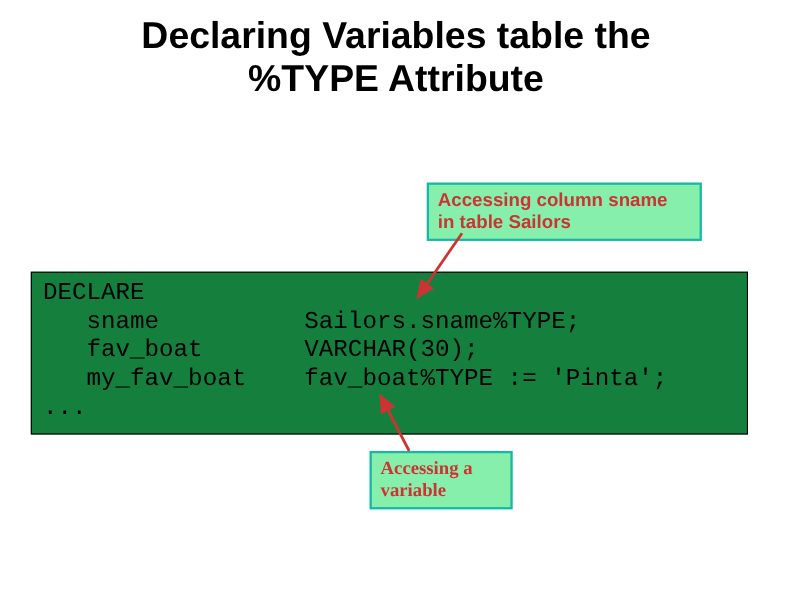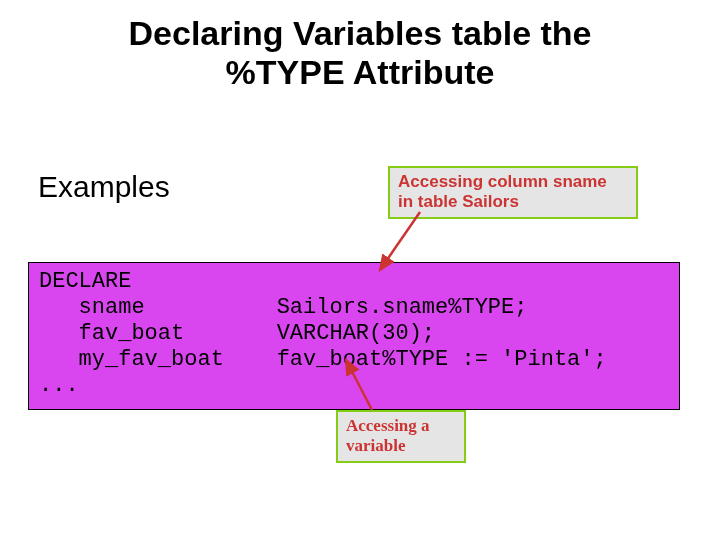--- a/index.html
+++ b/index.html
@@ -24,22 +24,22 @@
     padding-top: 14px;
   }
   .subheading {
     position: absolute;
     left: 38px;
     top: 170px;
     font-size: 30px;
   }
   .callout {
     position: absolute;
-    border: 2px solid #84cc16;
-    background: #e5e5e5;
+    border: 2px solid #14b8a6;
+    background: #86efac;
     font-size: 17px;
     font-weight: bold;
     color: #cc3333;
     padding: 4px 8px;
     line-height: 1.2;
     font-family: "Comic Sans MS", "Comic Sans", cursive, sans-serif;
   }
   .callout-top {
     left: 388px;
     top: 166px;
@@ -50,51 +50,49 @@
     top: 410px;
     width: 110px;
     font-family: Liberation Serif, serif;
   }
   .codeblock {
     position: absolute;
     left: 28px;
     top: 247px;
     width: 652px;
     height: 148px;
-    background: #d946ef;
+    background: #15803d;
     border: 1px solid #000;
     box-sizing: border-box;
     padding: 6px 10px;
     font-family: "Courier New", Courier, monospace;
     font-size: 22px;
     line-height: 1.18;
     white-space: pre;
     overflow: hidden;
-    margin-top: 15px;
   }
   svg.arrows {
     position: absolute;
     left: 0;
     top: 0;
     width: 720px;
     height: 540px;
     pointer-events: none;
   }
 </style>
 </head>
 <body>
 
 <div class="slide">
 
   <div class="title">
     <span>Declaring Variables table the</span><br>
     <span>%TYPE Attribute</span>
   </div>
 
-  <div class="subheading">Examples</div>
 
   <div class="callout callout-top">
     <span>Accessing  column sname</span><br>
     <span>in table Sailors</span>
   </div>
 
   <div class="codeblock"><span>DECLARE</span>
 <span>   sname          Sailors.sname%TYPE;</span>
 <span>   fav_boat       VARCHAR(30);</span>
 <span>   my_fav_boat    fav_boat%TYPE := 'Pinta';</span>

